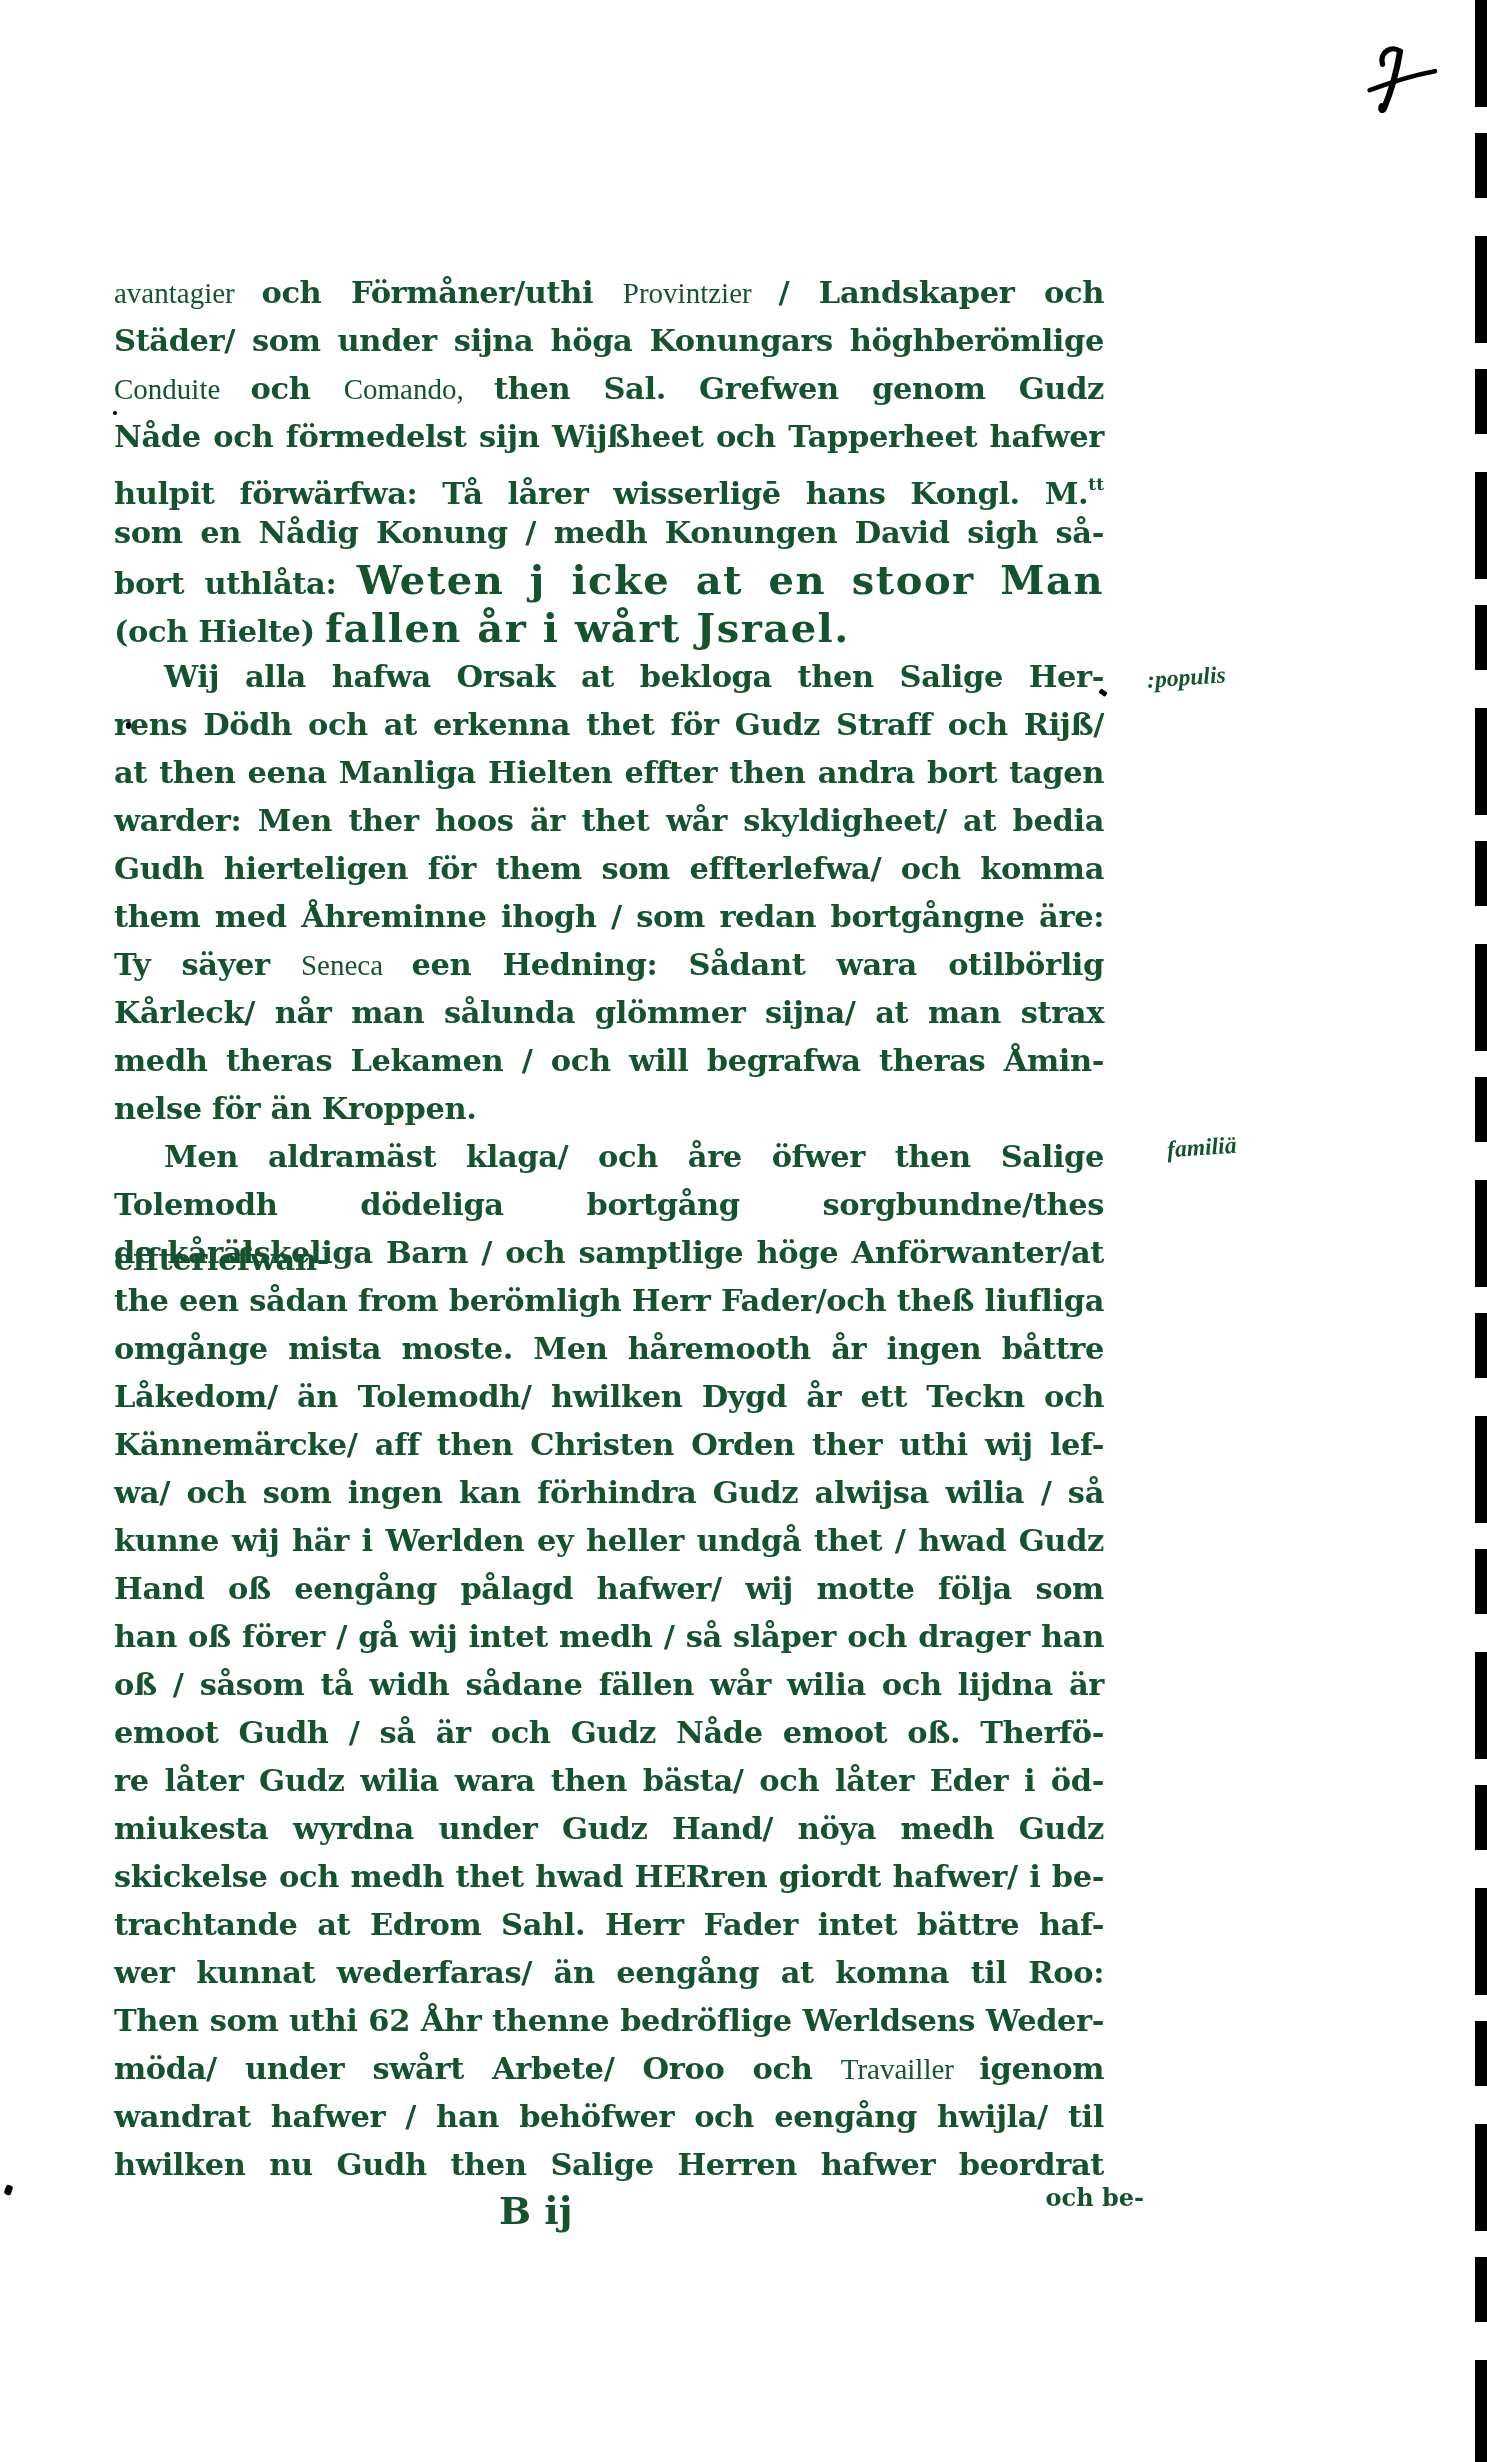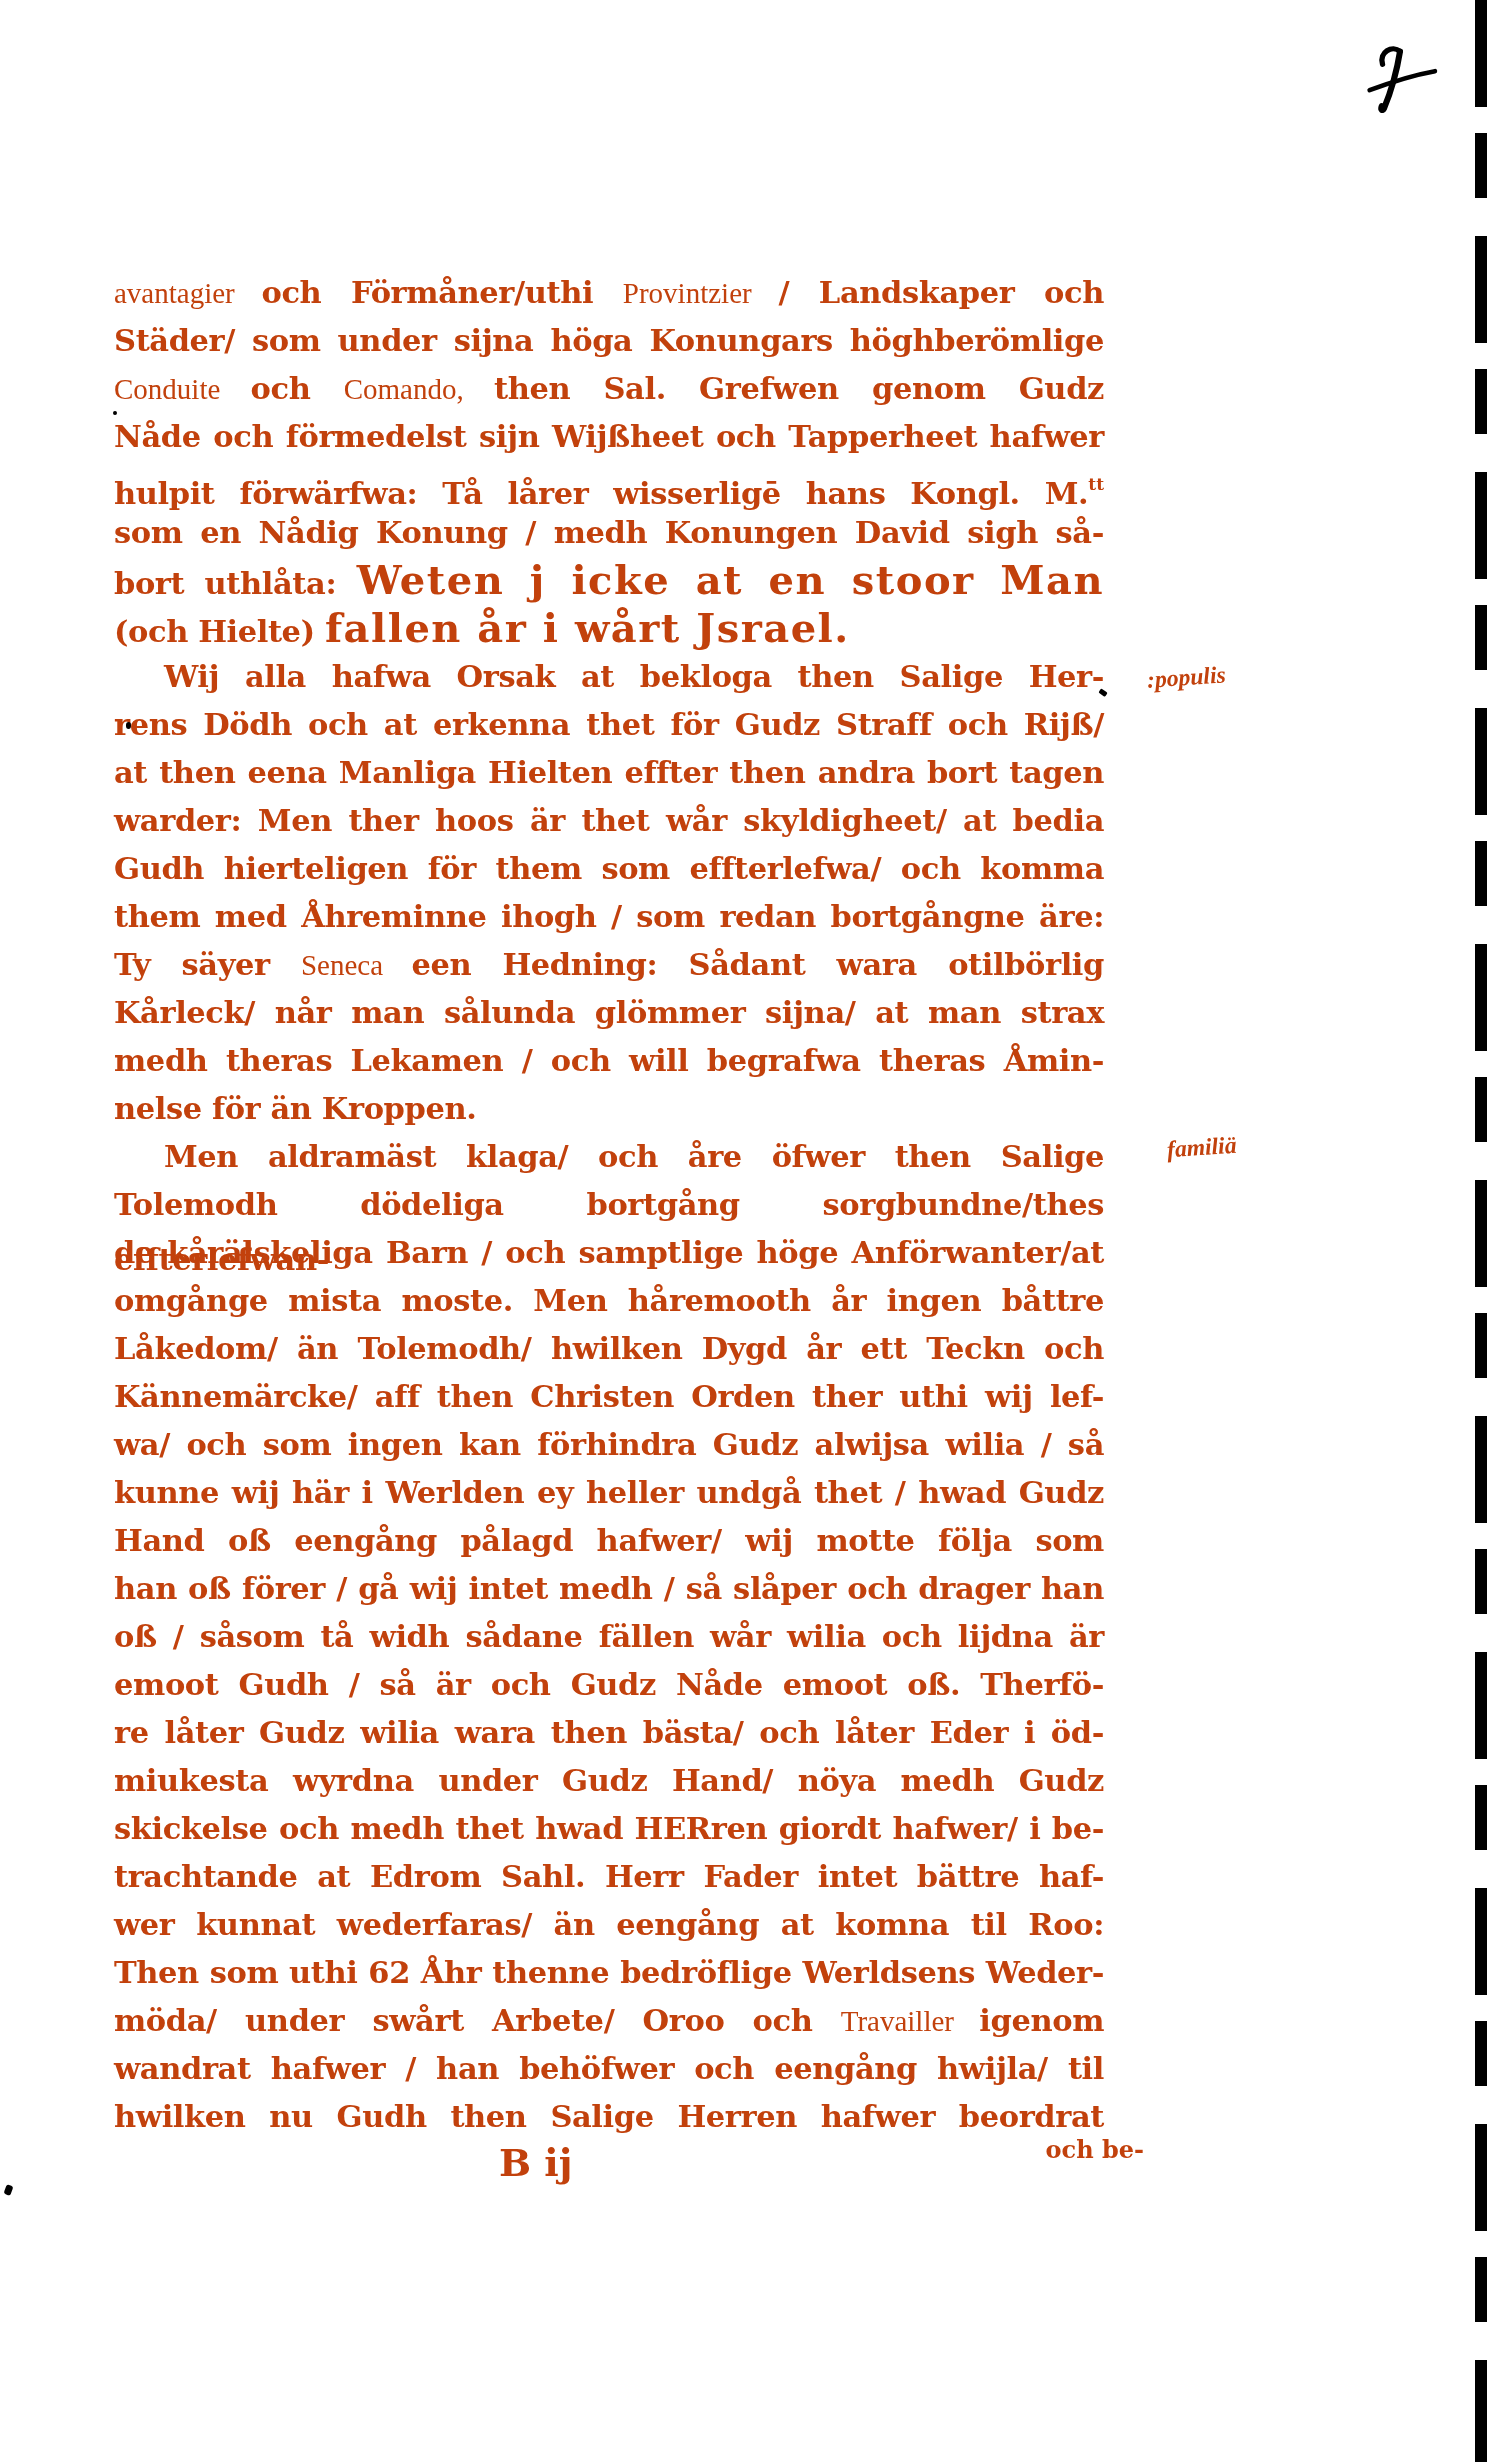--- a/index.html
+++ b/index.html
@@ -3,21 +3,21 @@
 <meta charset="utf-8">
 <style>
   html, body { margin: 0; padding: 0; background: #e8e8e8; }
   .page {
     position: relative;
     width: 1487px;
     height: 2462px;
     background: #ffffff;
     overflow: hidden;
     font-family: "DejaVu Serif", serif;
-    color: #c2410c;
+    color: #14532d;
   }
 
   
   .text-block {
     position: absolute;
     left: 114px;
     top: 268px;
     width: 990px;
   }
   .line {
@@ -153,20 +153,21 @@
       <div class="line"><span class="s-f">warder: Men ther hoos är thet wår skyldigheet/ at bedia</span></div>
       <div class="line"><span class="s-f">Gudh hierteligen för them som effterlefwa/ och komma</span></div>
       <div class="line"><span class="s-f">them med Åhreminne ihogh / som redan bortgångne äre:</span></div>
       <div class="line"><span class="s-f">Ty säyer </span><span class="s-r">Seneca </span><span class="s-f">een Hedning: Sådant wara otilbörlig</span></div>
       <div class="line"><span class="s-f">Kårleck/ når man sålunda glömmer sijna/ at man strax</span></div>
       <div class="line"><span class="s-f">medh theras Lekamen / och will begrafwa theras Åmin-</span></div>
       <div class="line nojust"><span class="s-f">nelse för än Kroppen.</span></div>
       <div class="line indent"><span class="s-f">Men aldramäst klaga/ och åre öfwer then Salige</span></div>
       <div class="line"><span class="s-f">Tolemodh dödeliga bortgång sorgbundne/thes effterlefwan-</span></div>
       <div class="line"><span class="s-f">de kårälskeliga Barn / och samptlige höge Anförwanter/at</span></div>
+      <div class="line"><span class="s-f">the een sådan from berömligh Herr Fader/och theß liufliga</span></div>
       <div class="line"><span class="s-f">omgånge mista moste. Men håremooth år ingen båttre</span></div>
       <div class="line"><span class="s-f">Låkedom/ än Tolemodh/ hwilken Dygd år ett Teckn och</span></div>
       <div class="line"><span class="s-f">Kännemärcke/ aff then Christen Orden ther uthi wij lef-</span></div>
       <div class="line"><span class="s-f">wa/ och som ingen kan förhindra Gudz alwijsa wilia / så</span></div>
       <div class="line"><span class="s-f">kunne wij här i Werlden ey heller undgå thet / hwad Gudz</span></div>
       <div class="line"><span class="s-f">Hand oß eengång pålagd hafwer/ wij motte följa som</span></div>
       <div class="line"><span class="s-f">han oß förer / gå wij intet medh / så slåper och drager han</span></div>
       <div class="line"><span class="s-f">oß / såsom tå widh sådane fällen wår wilia och lijdna är</span></div>
       <div class="line"><span class="s-f">emoot Gudh / så är och Gudz Nåde emoot oß. Therfö-</span></div>
       <div class="line"><span class="s-f">re låter Gudz wilia wara then bästa/ och låter Eder i öd-</span></div>

